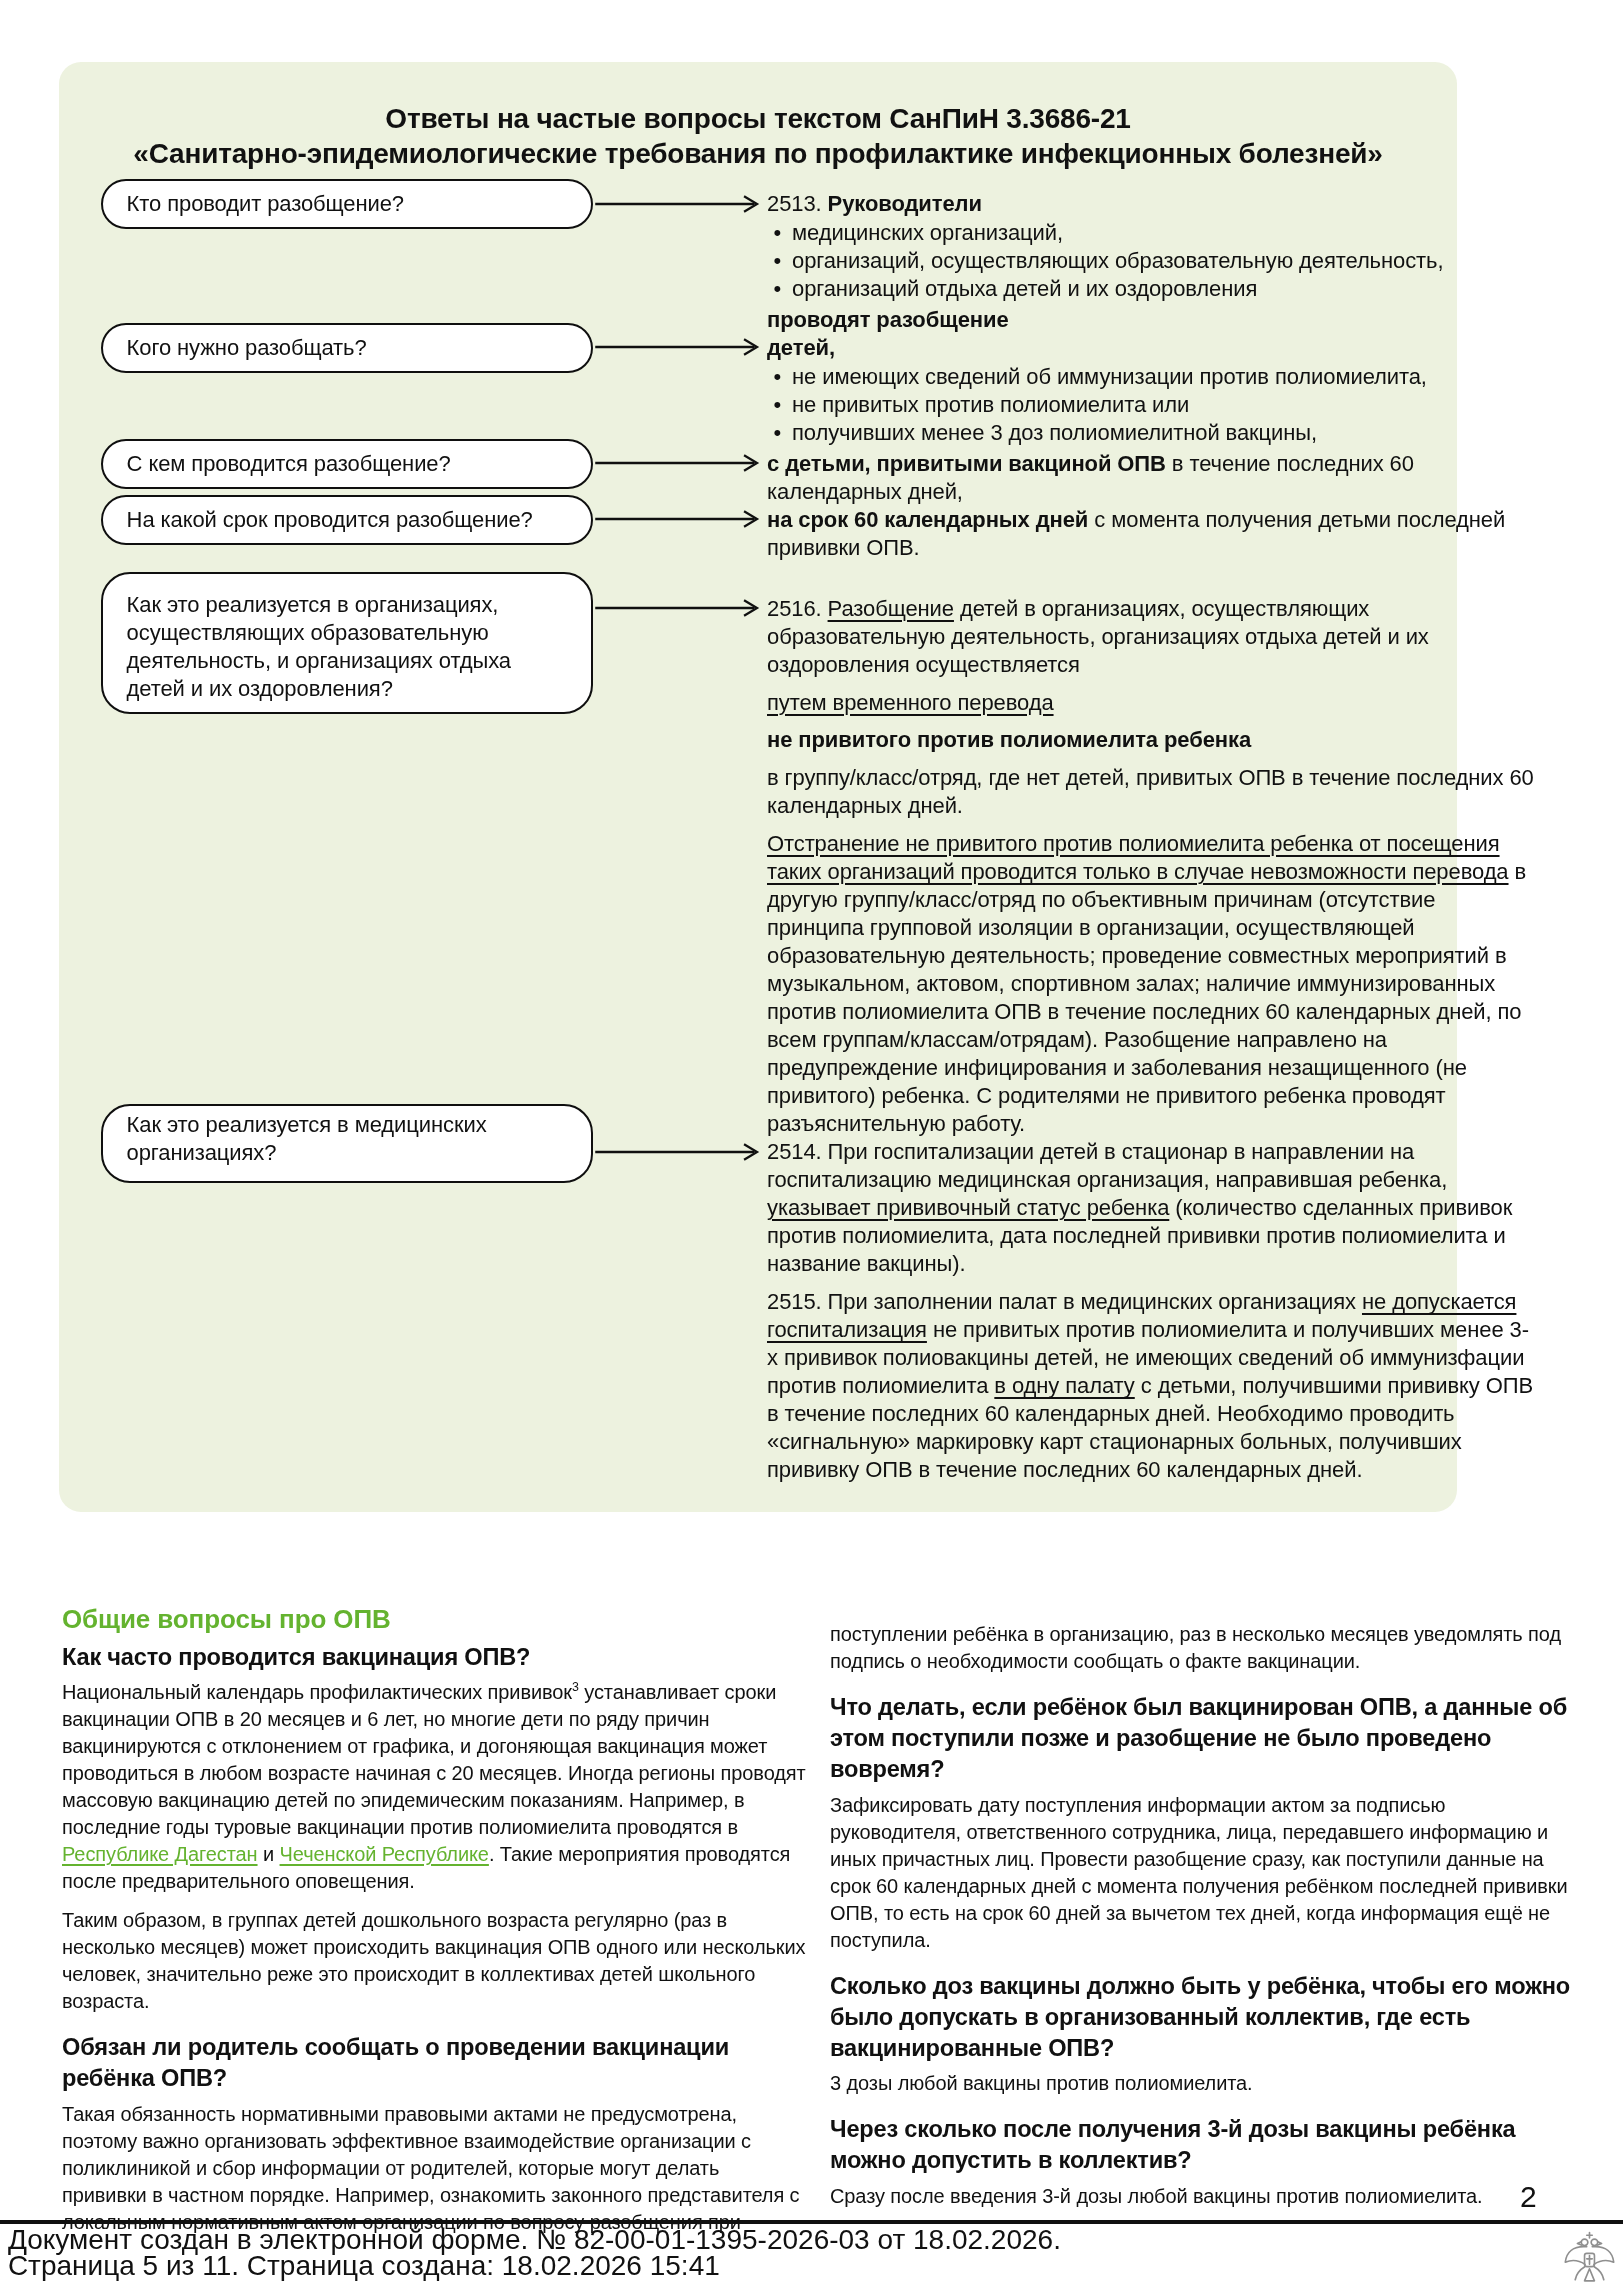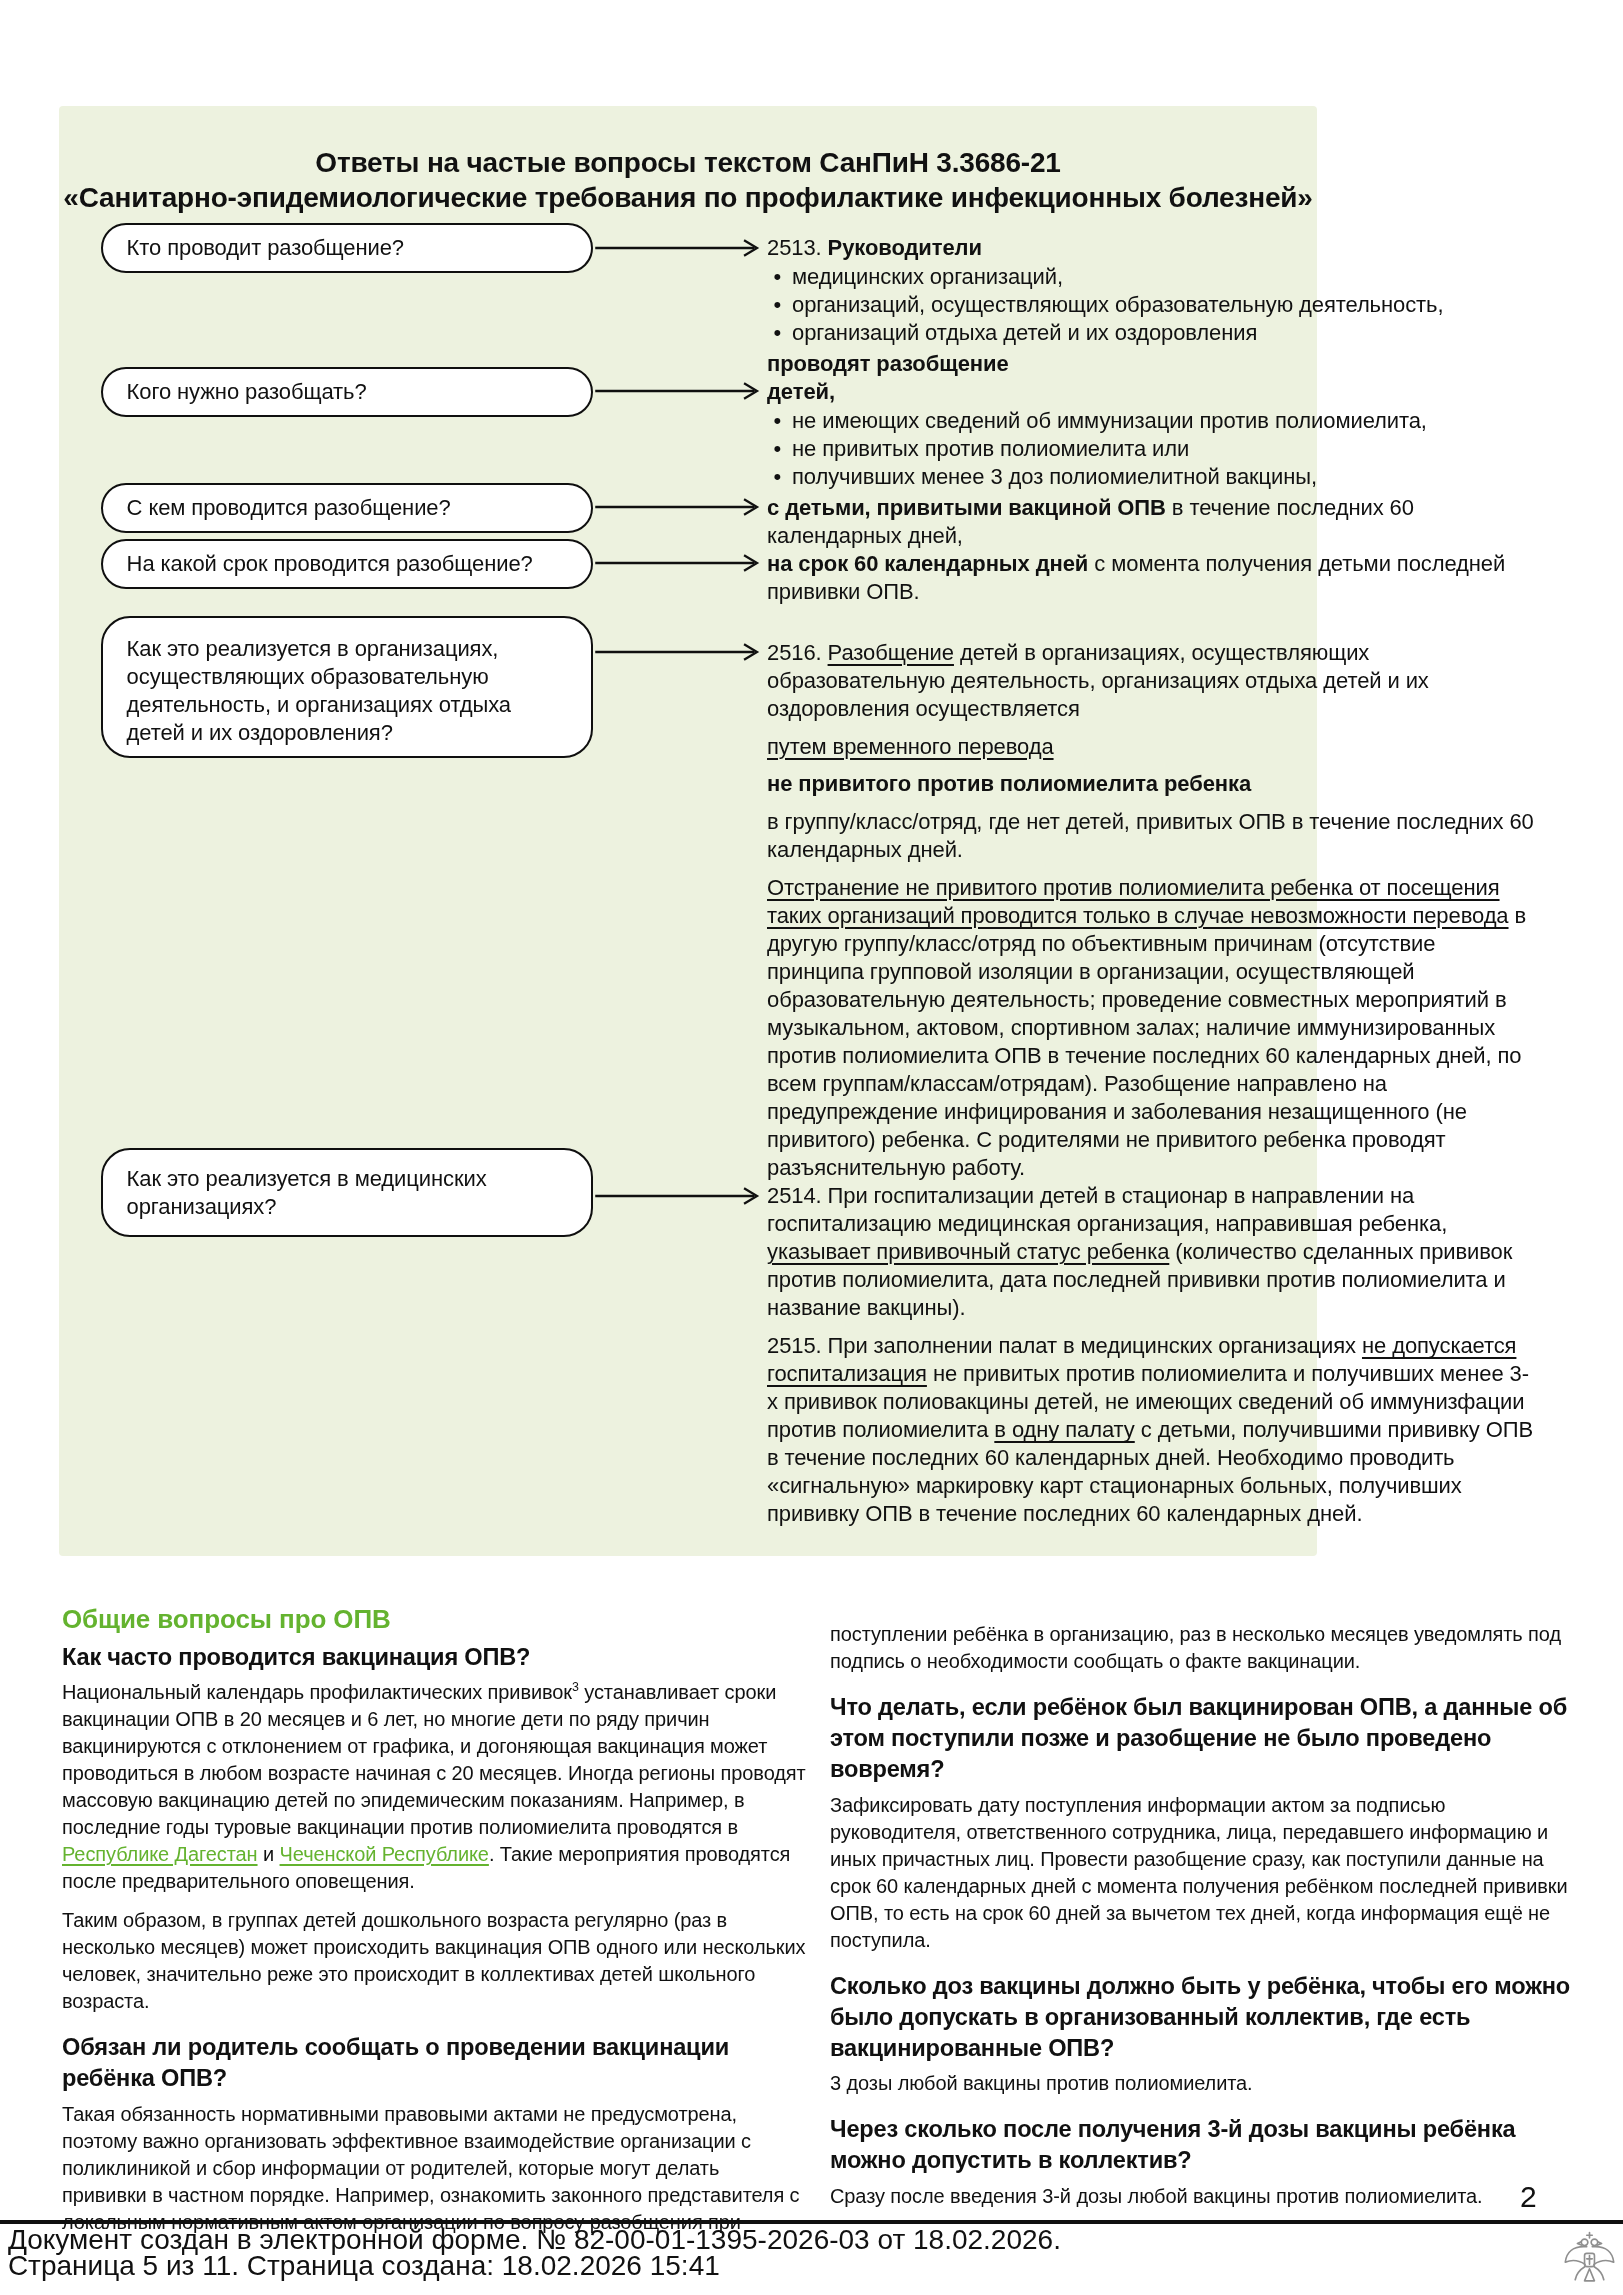--- a/index.html
+++ b/index.html
@@ -6,34 +6,34 @@
     --box-bg:#edf2df;
     --green:#64b32f;
     --ink:#111111;
     --emblem-gray:#8f8f8f;
   }
   html,body{margin:0;padding:0;background:#ffffff;}
   body{font-family:"Liberation Sans",sans-serif;color:var(--ink);}
   .page{position:relative;width:1623px;height:2295px;background:#ffffff;overflow:hidden;}
 
   
-  .sanpin-box{position:absolute;left:59px;top:62px;width:1258px;height:1450px;
-    background:var(--box-bg,#edf2df);border-radius:4px;margin-top:44px;}
+  .sanpin-box{position:absolute;left:59px;top:62px;width:1398px;height:1450px;
+    background:var(--box-bg,#edf2df);border-radius:22px;}
   .box-title{position:absolute;top:39px;left:0;width:100%;text-align:center;
     font-size:28px;line-height:35px;font-weight:bold;margin:0;letter-spacing:-0.2px;}
 
   .qa-grid{position:absolute;left:42px;top:128px;width:1437px;
     display:grid;grid-template-columns:492px 174px 1fr;align-items:start;}
 
   .bubble{box-sizing:border-box;width:492px;background:#ffffff;border:2.3px solid #0f0f0f;
     border-radius:26px;padding:8.5px 23.6px;font-size:22px;line-height:28px;min-height:50px;
     display:flex;align-items:center;letter-spacing:-0.1px;}
   .r1 .bubble,.r2 .bubble,.r3 .bubble,.r4 .bubble{margin-top:-11px;}
   .r5 .bubble{margin-top:10.5px;padding-top:17px;border-radius:29px;}
-  .r6 .bubble{margin-top:-34px;padding-top:15px;padding-bottom:14.4px;border-radius:29px;}
+  .r6 .bubble{margin-top:-34px;padding-top:5px;padding-bottom:14.4px;border-radius:29px;}
 
   .arrow-cell svg{display:block;margin-top:2.6px;}
   .r5.arrow-cell svg{margin-top:35px;}
 
   .answer-cell{font-size:22px;line-height:28px;letter-spacing:-0.1px;}
   .answer-cell p{margin:0;}
   .answer-inner p + p{margin-top:9.8px;}
   .r5 .answer-inner{padding-top:33px;}
   .r6 .answer-inner p + p{margin-top:10.5px;}
   ul.dots{list-style:none;margin:1.3px 0 2.6px;padding:0;}

